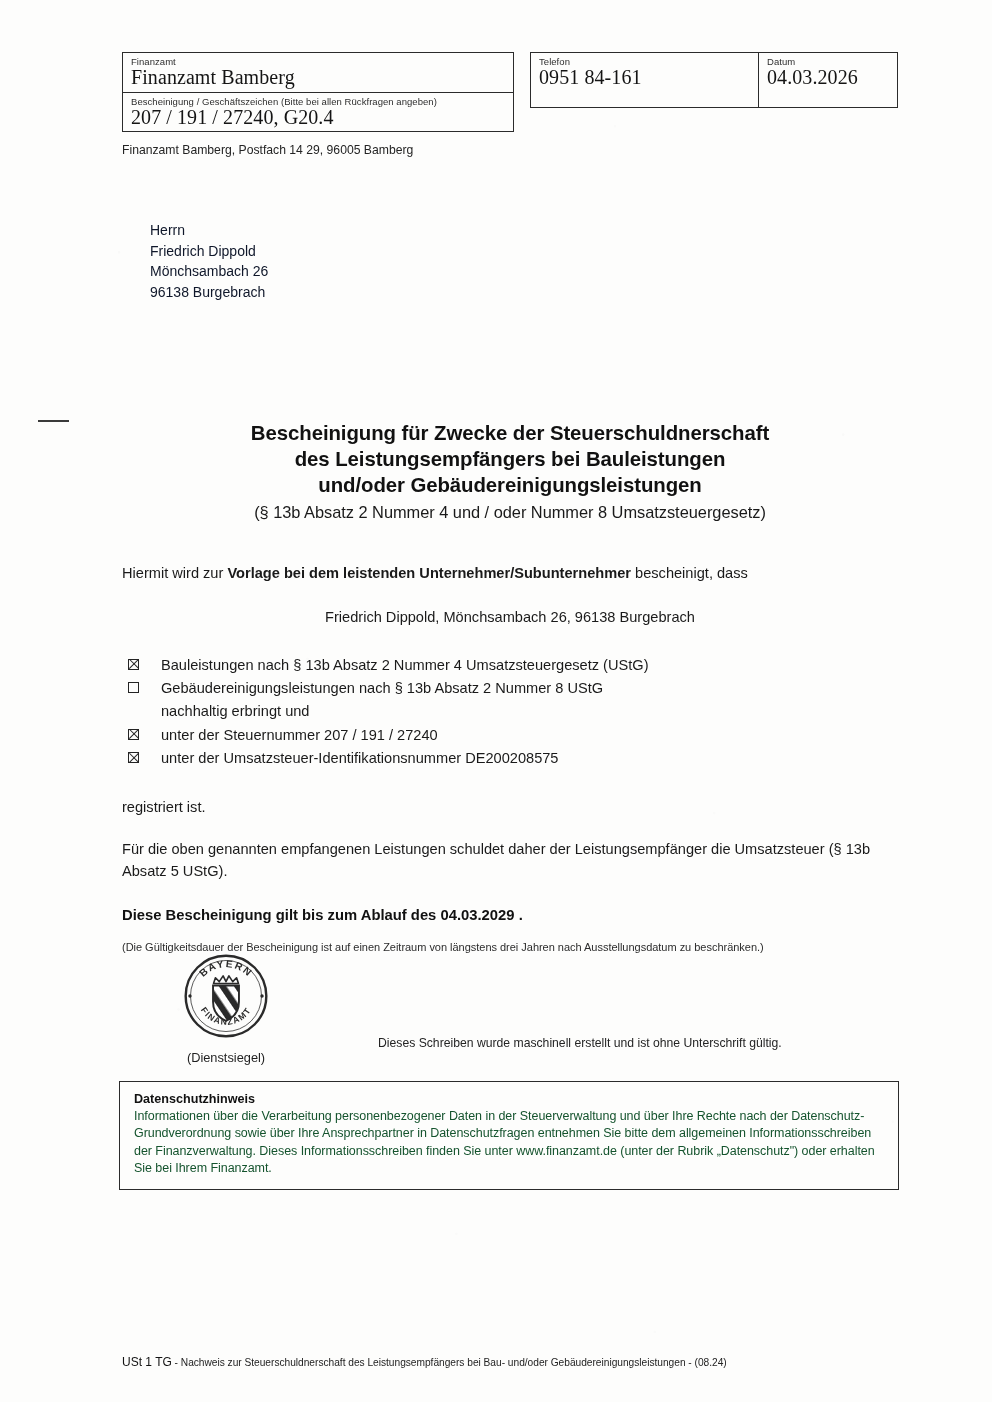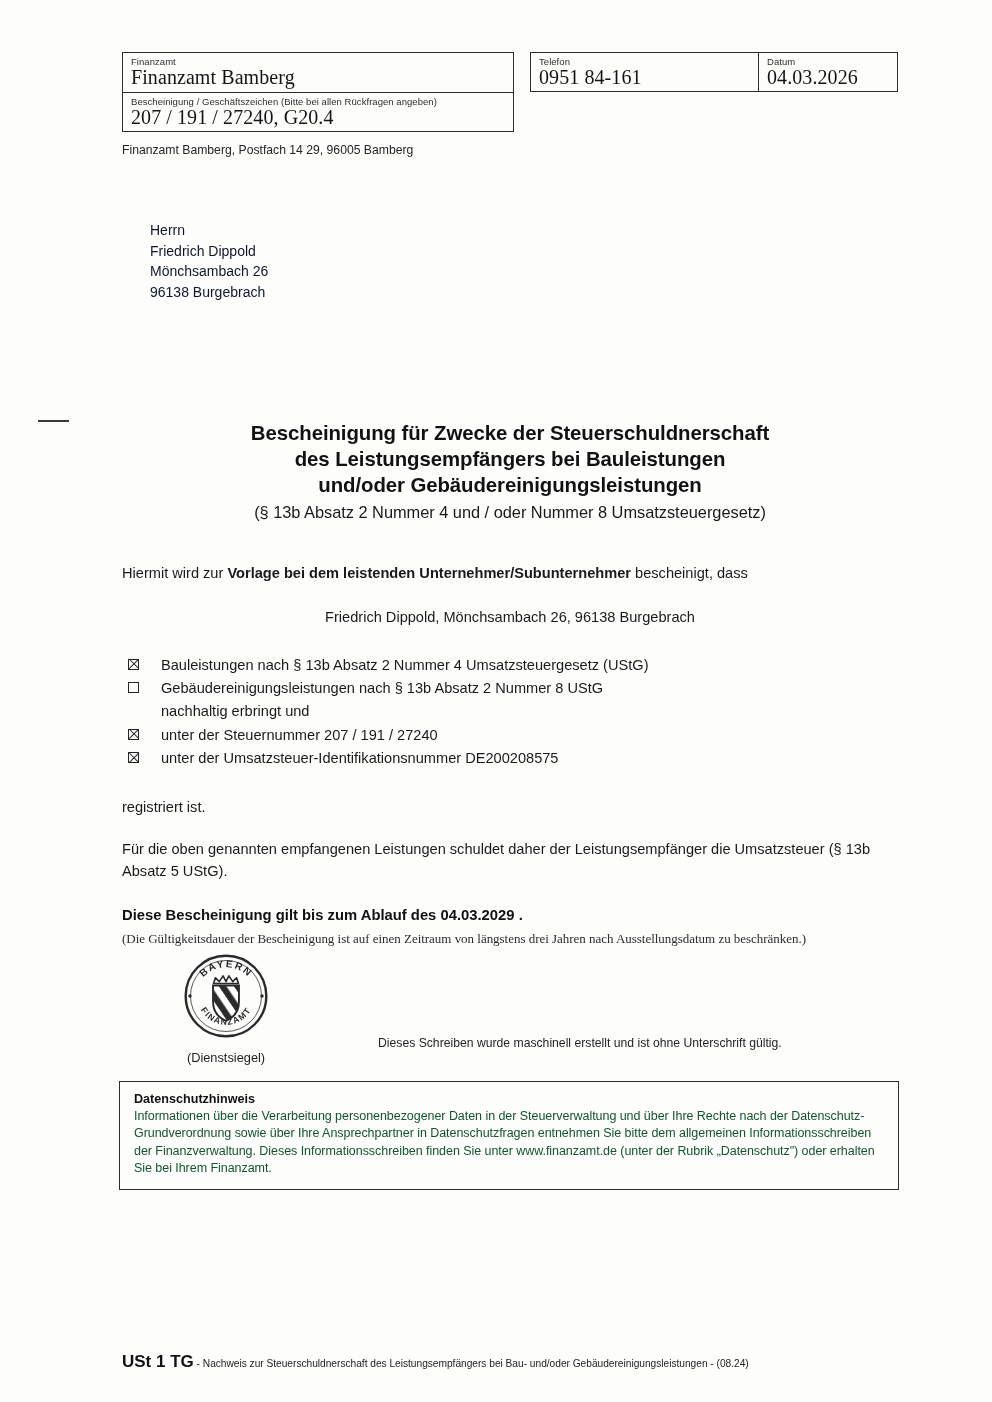--- a/index.html
+++ b/index.html
@@ -54,21 +54,21 @@
     border-bottom: 1.3px solid #2b2b2b;
     box-sizing: border-box;
     padding: 3px 0 0 8px;
   }
   .hdr-left .row-bot {
     height: 39px;
     box-sizing: border-box;
     padding: 3px 0 0 8px;
   }
   .hdr-right {
-    left: 530px; top: 52px; width: 368px; height: 40px;
+    left: 530px; top: 52px; width: 368px; height: 56px;
     border: 1.3px solid #2b2b2b;
     box-sizing: border-box;
     display: flex;
   }
   .hdr-right .cell-tel {
     width: 228px;
     border-right: 1.3px solid #2b2b2b;
     box-sizing: border-box;
     padding: 3px 0 0 8px;
   }
@@ -200,26 +200,25 @@
   .para-gap { margin-top: 21px; }
 
   .validity {
     margin-top: 24px;
     font-size: 14.8px;
     font-weight: bold;
     line-height: 19px;
     color: #111111;
   }
   .validity-note {
-    font-size: 13px;
+    font-size: 11px;
     line-height: 12px;
     color: #2c2c2c;
-    margin-top: 8px;
+    margin-top: 16px;
     letter-spacing: -.002em;
-    font-family: Liberation Serif, serif;
   }
 
   
   .seal-wrap {
     left: 168px; top: 948px; width: 116px;
     text-align: center;
   }
   .seal-caption {
     font-size: 12.8px;
     line-height: 16px;
@@ -254,22 +253,22 @@
     color: #14532d;
     letter-spacing: -.004em;
   }
 
   
   .footer {
     left: 122px; top: 1352px;
     white-space: nowrap;
   }
   .footer b {
-    font-size: 17px;
-    font-weight: bold;
+    font-size: 12px;
+    font-weight: normal;
     color: #121212;
   }
   .footer span {
     font-size: 10.2px;
     color: #232323;
     letter-spacing: -.002em;
   }
 </style>
 </head>
 <body>

